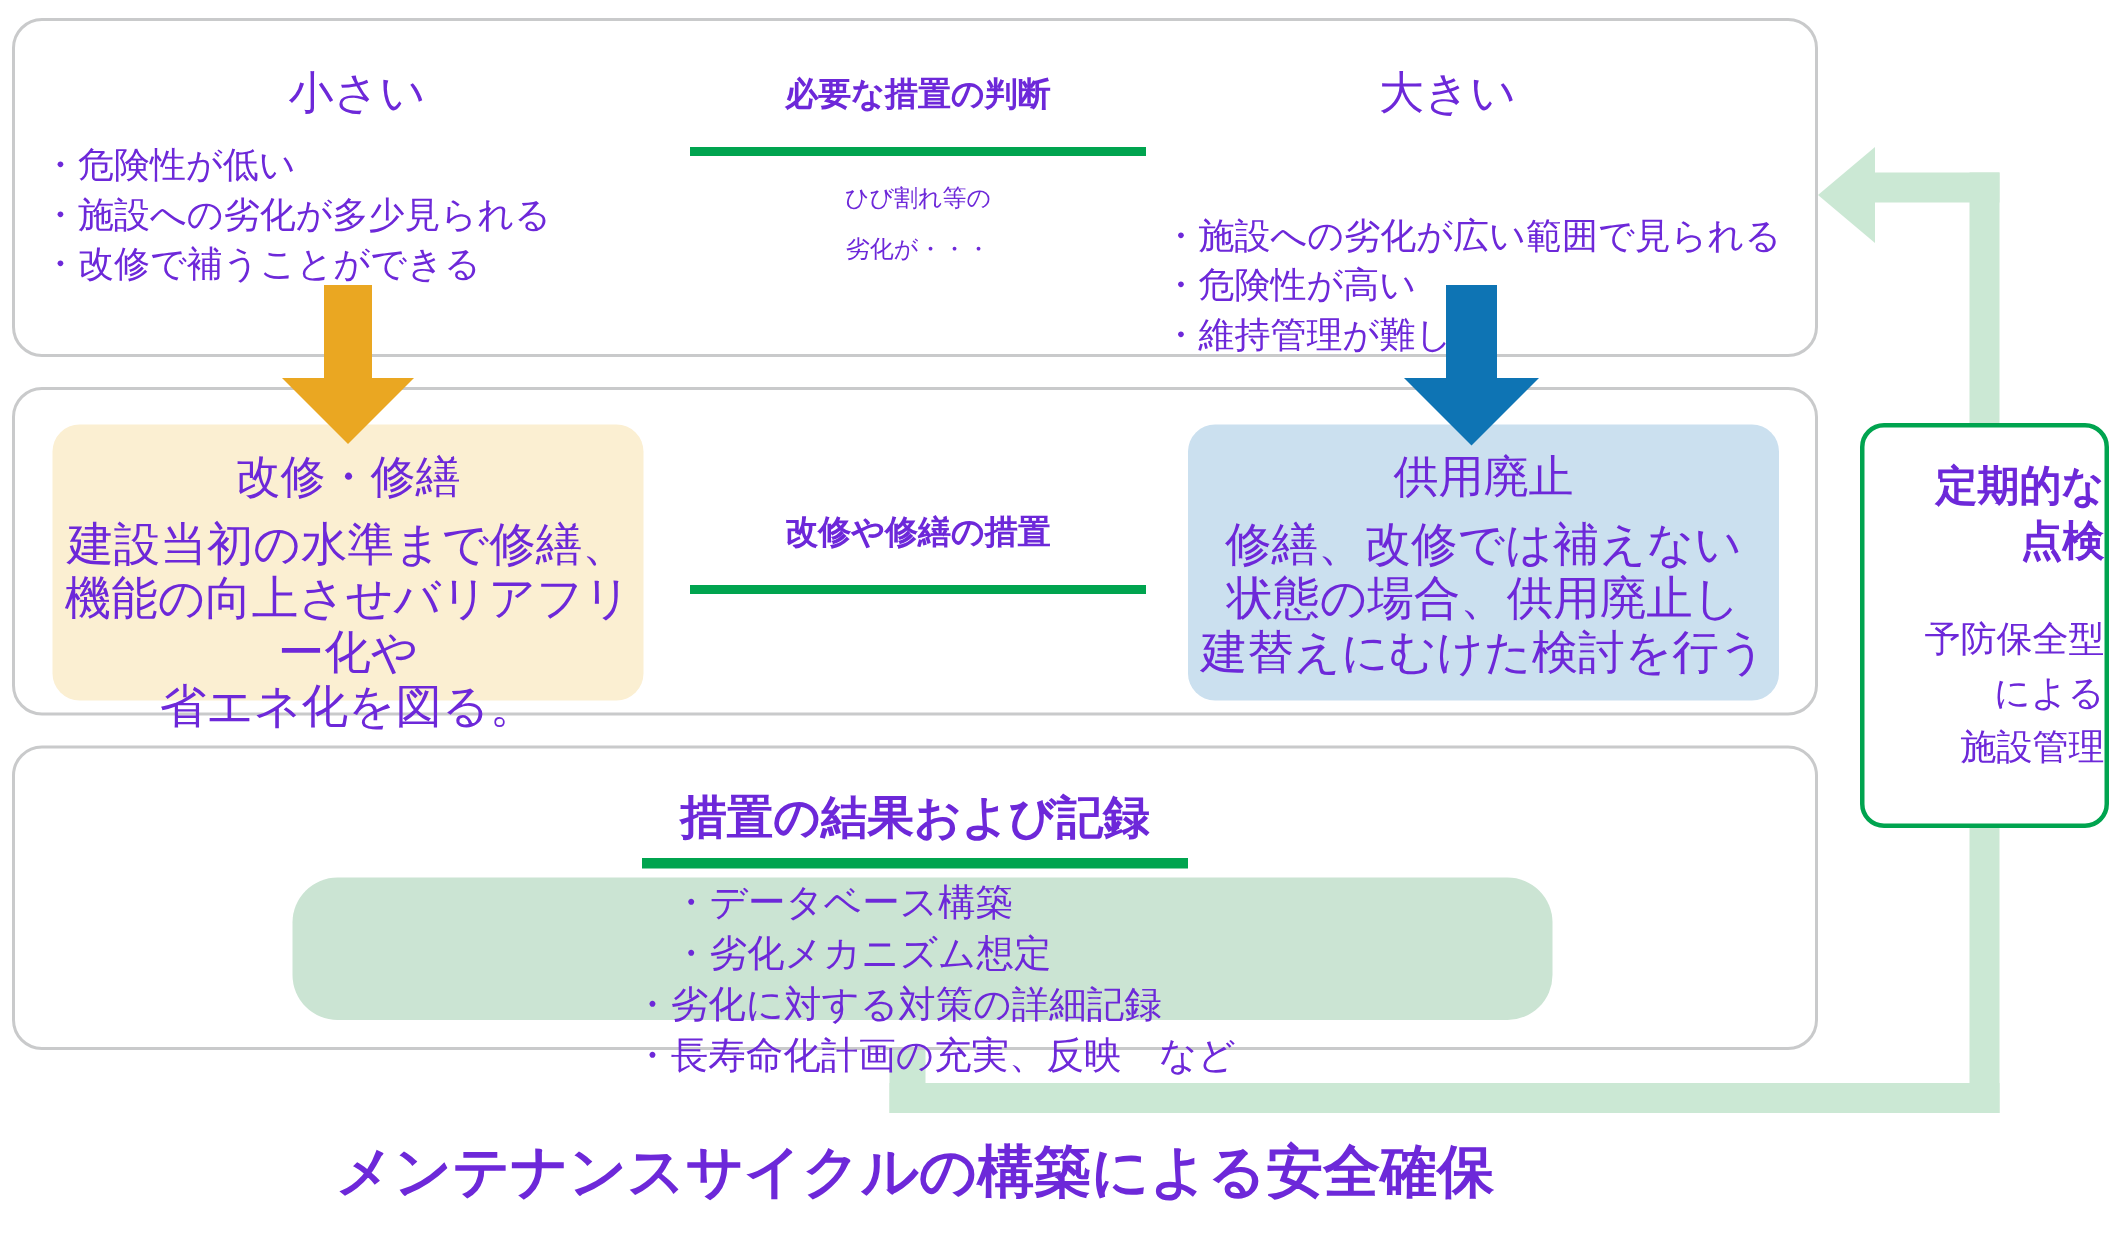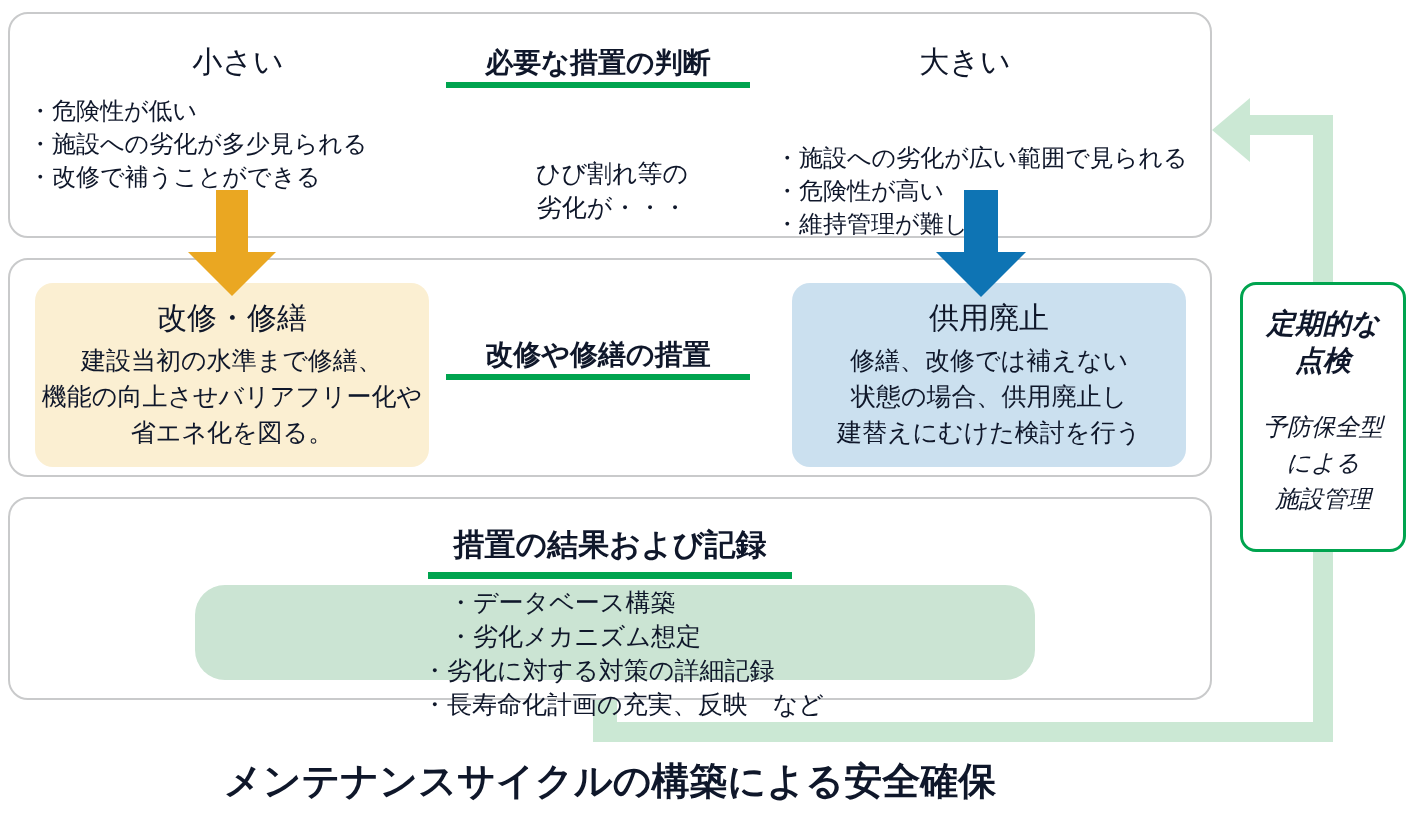--- a/index.html
+++ b/index.html
@@ -1,70 +1,70 @@
 <!DOCTYPE html>
 <html><head>
 <meta charset="utf-8">
 <style>
   html,body{margin:0;padding:0;background:#ffffff;}
   *{box-sizing:border-box;}
   .stage{
     position:relative;width:1417px;height:833px;background:#ffffff;
-    font-family:"Liberation Sans",sans-serif;color:#0f172a;overflow:hidden;
+    font-family:"Liberation Sans",sans-serif;color:#6d28d9;overflow:hidden;
   }
   .outer{
     position:absolute;left:8px;width:1204px;background:#ffffff;
     border:2px solid #c9cacb;border-radius:20px;z-index:2;
   }
   #box-judgment{top:12px;height:226px;}
   #box-measures{top:258px;height:219px;}
   #box-records{top:497px;height:203px;}
 
   .heading{position:absolute;width:220px;text-align:center;font-size:30px;}
   .heading-small{left:118px;top:28px;}
   .heading-large{left:845px;top:28px;}
   .bullets{position:absolute;font-size:24px;line-height:33px;white-space:nowrap;}
   .bullets-left{left:18px;top:80px;}
   .bullets-right{left:765px;top:80px;margin-top:47px;}
 
   .sec-title{
-    position:absolute;left:436px;width:304px;text-align:center;
-    font-size:28px;font-weight:bold;line-height:38px;
-    padding-bottom:0;border-bottom:6px solid #00a44f;white-space:nowrap;
+    position:absolute;left:450px;width:304px;text-align:center;
+    font-size:22px;font-weight:bold;line-height:38px;
+    padding-bottom:16px;border-bottom:6px solid #00a44f;white-space:nowrap;
   }
   .sec-title-judgment{top:30px;}
   .sec-title-measures{top:76px;}
   .center-sub{
     position:absolute;left:450px;top:102px;width:304px;text-align:center;
-    font-size:25px;line-height:34px;margin-top:40px;
+    font-size:16px;line-height:34px;
   }
 
   .card{position:absolute;top:23px;width:394px;height:184px;border-radius:18px;text-align:center;z-index:3;}
   .card-repair{left:25px;background:#fbefd2;}
   .card-abolition{left:782px;background:#cbe0ef;}
   .card h3{margin:15px 0 6px 0;font-size:30px;font-weight:normal;}
-  .card .body{font-size:25px;line-height:36px;font-family:Liberation Mono, monospace;}
+  .card .body{font-size:31px;line-height:36px;}
 
   .records-title{
     position:absolute;top:26px;left:0;right:0;margin:0 auto;width:364px;
     text-align:center;font-size:31px;font-weight:bold;line-height:40px;
     padding-bottom:7px;border-bottom:7px solid #00a44f;white-space:nowrap;
   }
   .card-records{
     position:absolute;left:185px;top:86px;width:840px;height:95px;
     background:#cbe4d3;border-radius:30px;display:flex;align-items:center;
     padding-left:16px;z-index:3;flex-direction:column;
   }
   .card-records .col{font-size:25px;line-height:34px;white-space:nowrap;}
   .card-records .col1{margin-right:97px;}
 
   .card-inspection{
     position:absolute;left:1240px;top:282px;width:166px;height:270px;
     background:#ffffff;border:3px solid #00a44f;border-radius:16px;
-    text-align:center;z-index:4;font-style:italic;
+    text-align:right;z-index:4;
   }
   .card-inspection .t{margin-top:20px;font-size:28px;font-weight:bold;line-height:37px;}
   .card-inspection .b{margin-top:30px;font-size:24px;line-height:36px;}
 
   
   .arrow-stem{position:absolute;z-index:5;}
   .arrow-head{position:absolute;width:0;height:0;z-index:5;}
   .stem-yellow{left:216px;top:190px;width:32px;height:62px;background:#eaa722;}
   .head-yellow{left:188px;top:252px;border-left:44px solid transparent;border-right:44px solid transparent;border-top:44px solid #eaa722;}
   .stem-blue{left:964px;top:190px;width:34px;height:62px;background:#0e74b4;}

